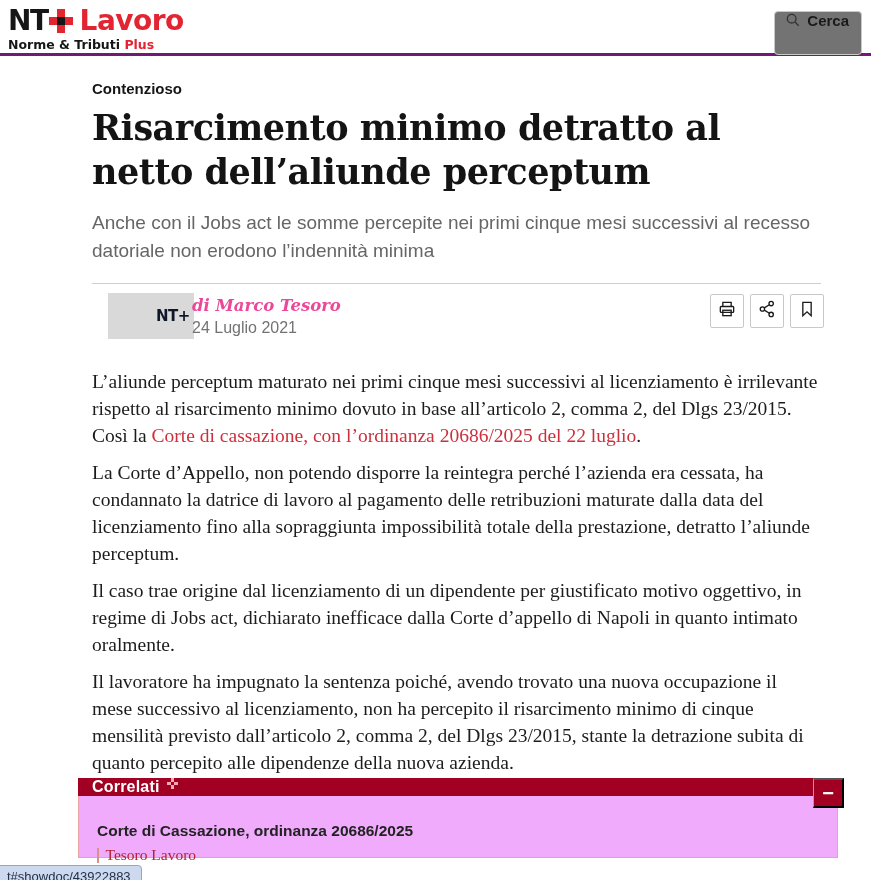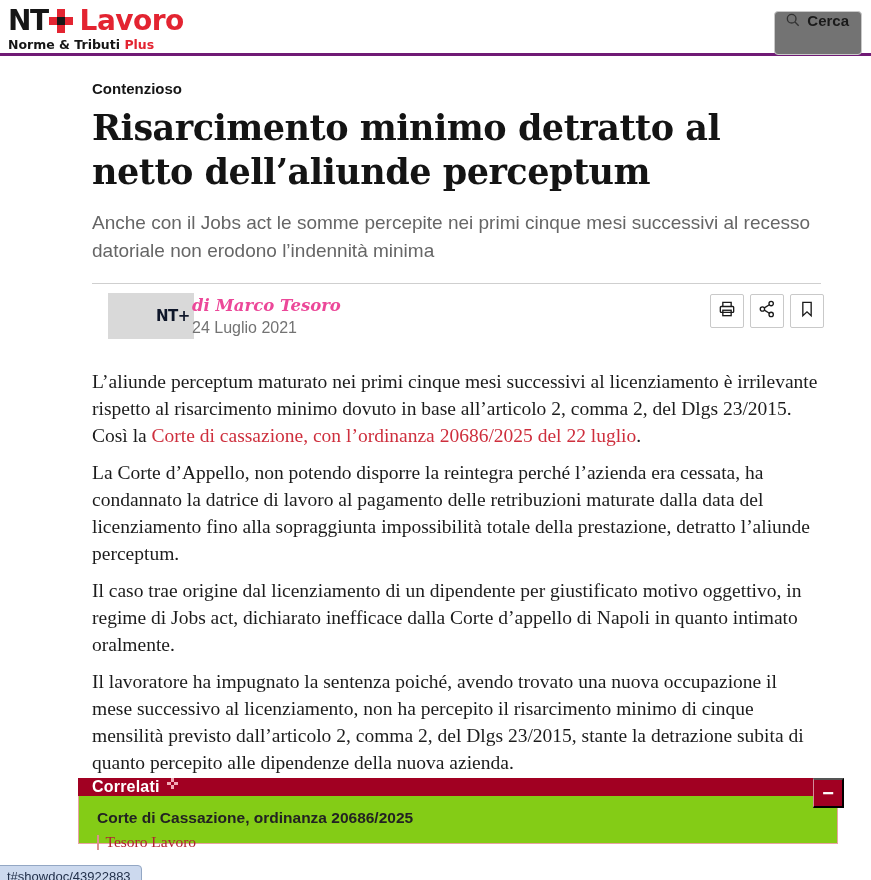--- a/index.html
+++ b/index.html
@@ -71,22 +71,22 @@
   .correlati-plus .h { position:absolute; left:0; top:4px; width:11px; height:3px; background:#f0aab6; }
   .correlati-plus .v { position:absolute; left:4px; top:0; width:3px; height:11px; background:#f0aab6; }
   .correlati-plus .c { position:absolute; left:4px; top:4px; width:3px; height:3px; background:#a10022; }
   .collapse-btn {
     position:absolute; right:0; top:0; width:31px; height:30px;
     border-left:1px solid rgba(255,255,255,0.55); background:#a10022; color:#fff;
     display:flex; align-items:center; justify-content:center;
     font-size:20px; font-weight:700; cursor:pointer; line-height:1;
   }
   .correlati-body {
-    width:760px; height:48px; background:#84cc16; border:1px solid #e8a3a3; border-top:none;
-    padding:13px 0 0 18px;
+    width:760px; height:62px; background:#f0abfc; border:1px solid #e8a3a3; border-top:none;
+    padding:26px 0 0 18px;
   }
   .related-title { font-size:15.5px; font-weight:700; color:#222; cursor:pointer; }
   .related-section { display:flex; align-items:center; margin-top:6px; cursor:pointer; }
   .related-section .bar { width:1.5px; height:15px; background:#dc8f8f; margin-right:7px; }
   .related-section .label { font-family:"Liberation Serif", serif; font-size:15.5px; color:#b02433; }
 
   
   .status-tooltip {
     position:absolute; left:-6px; bottom:-9px; height:24px; padding:3px 10px 0 12px;
     background:#ccd9ee; border:1px solid #93a7c4; border-radius:0 4px 0 0;

